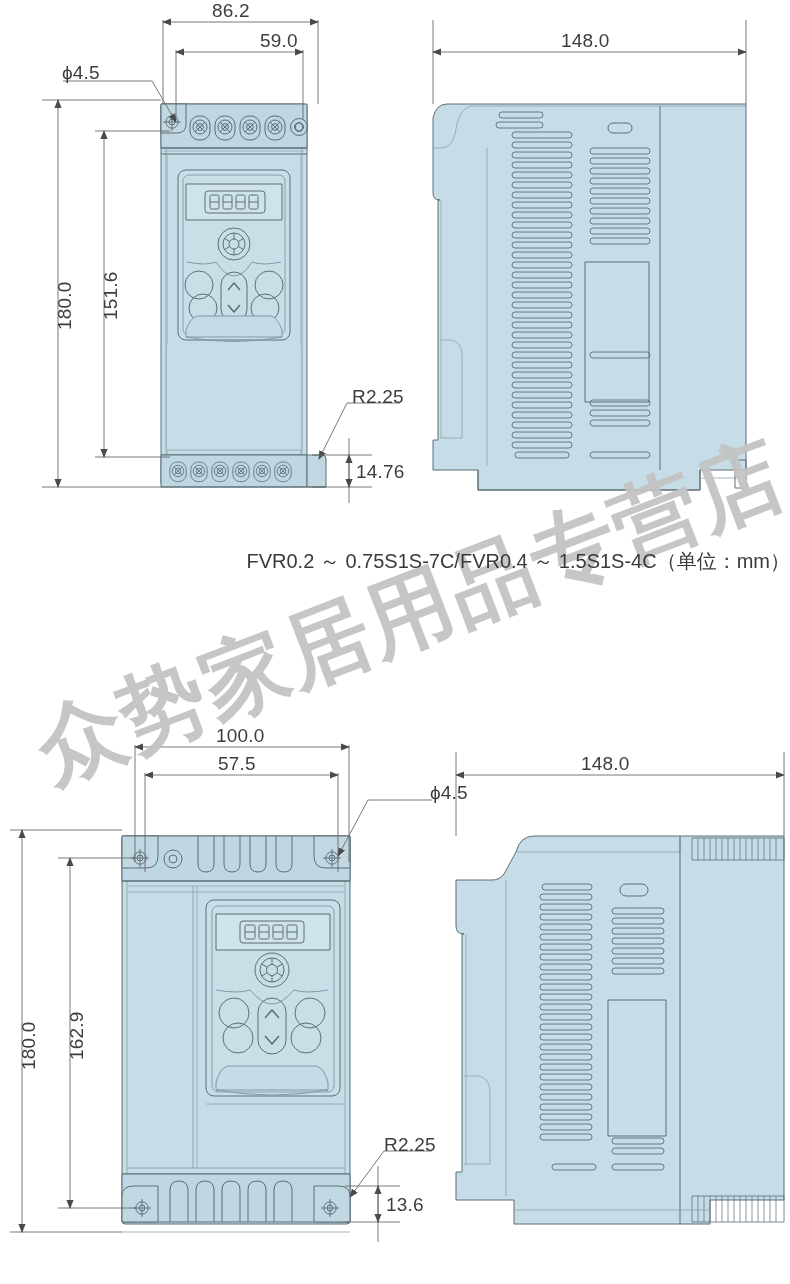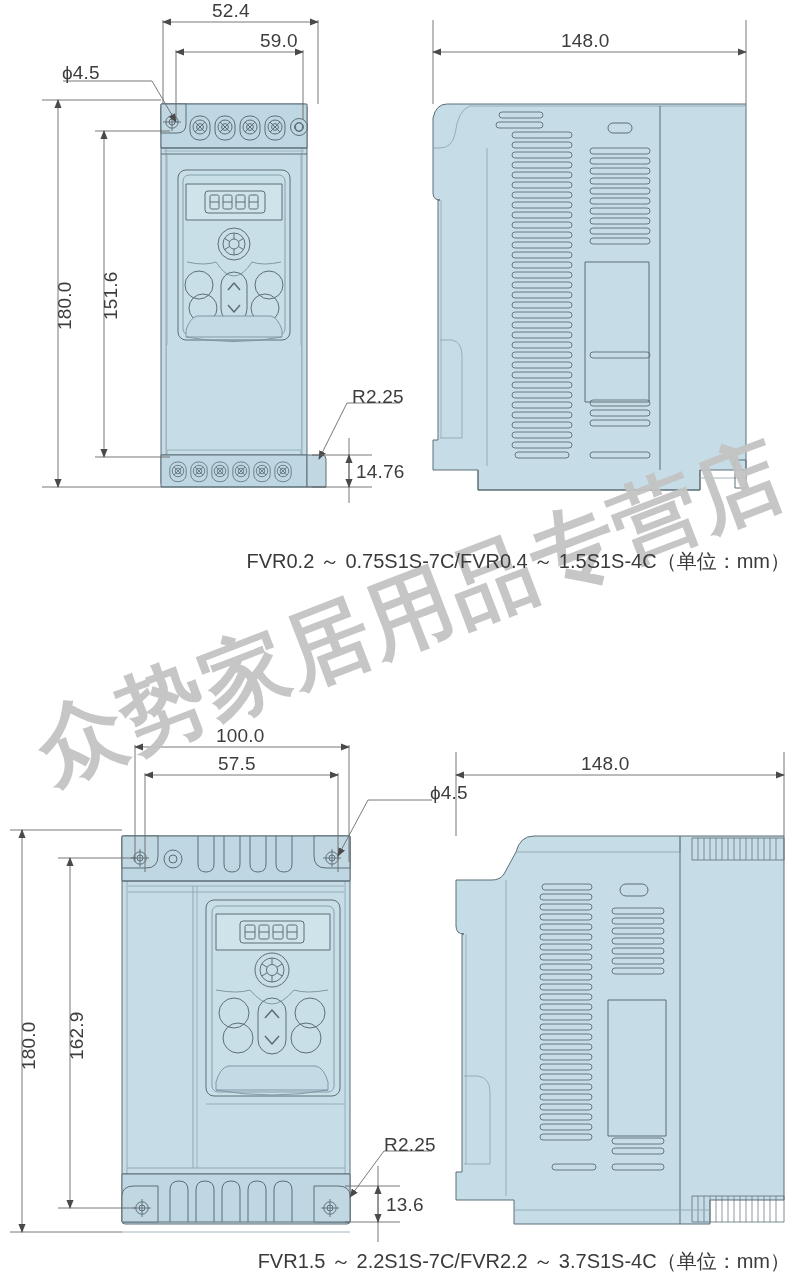--- a/index.html
+++ b/index.html
@@ -500,21 +500,21 @@
     <line x1="456" y1="752" x2="456" y2="836"></line>
     <line x1="784" y1="752" x2="784" y2="836"></line>
     <line x1="456" y1="775" x2="784" y2="775" marker-start="url(#ahs)" marker-end="url(#ah)"></line>
   </g>
 
   </g>
 </svg>
 
 <div class="watermark">众势家居用品专营店</div>
 
-<div class="dim" style="left:212px;top:0px;">52.4</div>
+<div class="dim" style="left:212px;top:0px;">86.2</div>
 
 <div class="dim" style="left:212px;top:30px;margin-left:48px;">59.0</div>
 
 <div class="dim vert" style="left:54px;top:330px;">180.0</div>
 
 <div class="dim vert" style="left:100px;top:320px;">151.6</div>
 
 <div class="dim" style="left:62px;top:62px;">ϕ4.5</div>
 
 <div class="dim" style="left:352px;top:386px;">R2.25</div>
@@ -534,15 +534,14 @@
 <div class="dim" style="left:430px;top:782px;">ϕ4.5</div>
 
 <div class="dim" style="left:384px;top:1134px;">R2.25</div>
 
 <div class="dim" style="left:386px;top:1194px;">13.6</div>
 
 <div class="dim" style="left:581px;top:753px;">148.0</div>
 
 <div class="caption" style="top:548px;">FVR0.2 ～ 0.75S1S-7C/FVR0.4 ～ 1.5S1S-4C（单位：mm）</div>
 
-<div class="caption" style="top:1248px;">FVR1.5 ～ 2.2S1S-7C/FVR2.2 ～ 3.7S1S-4C（单位：mm）</div>
 
 </div>
 
 </body></html>

